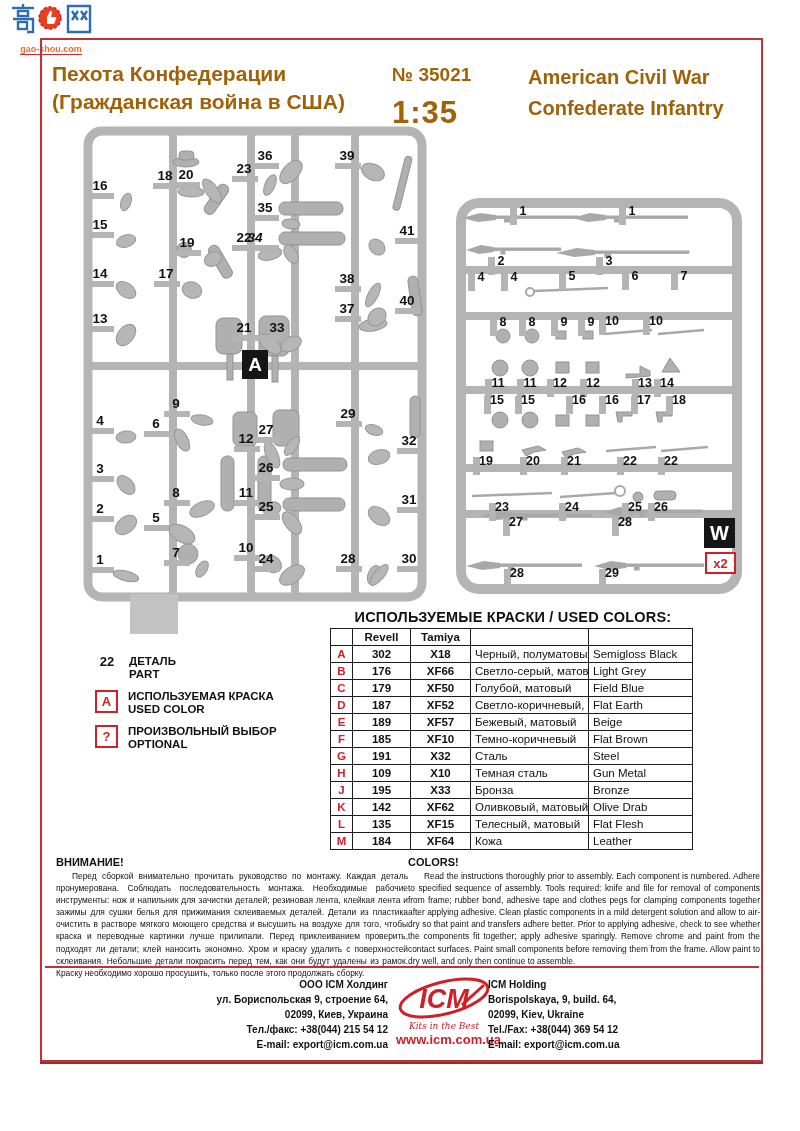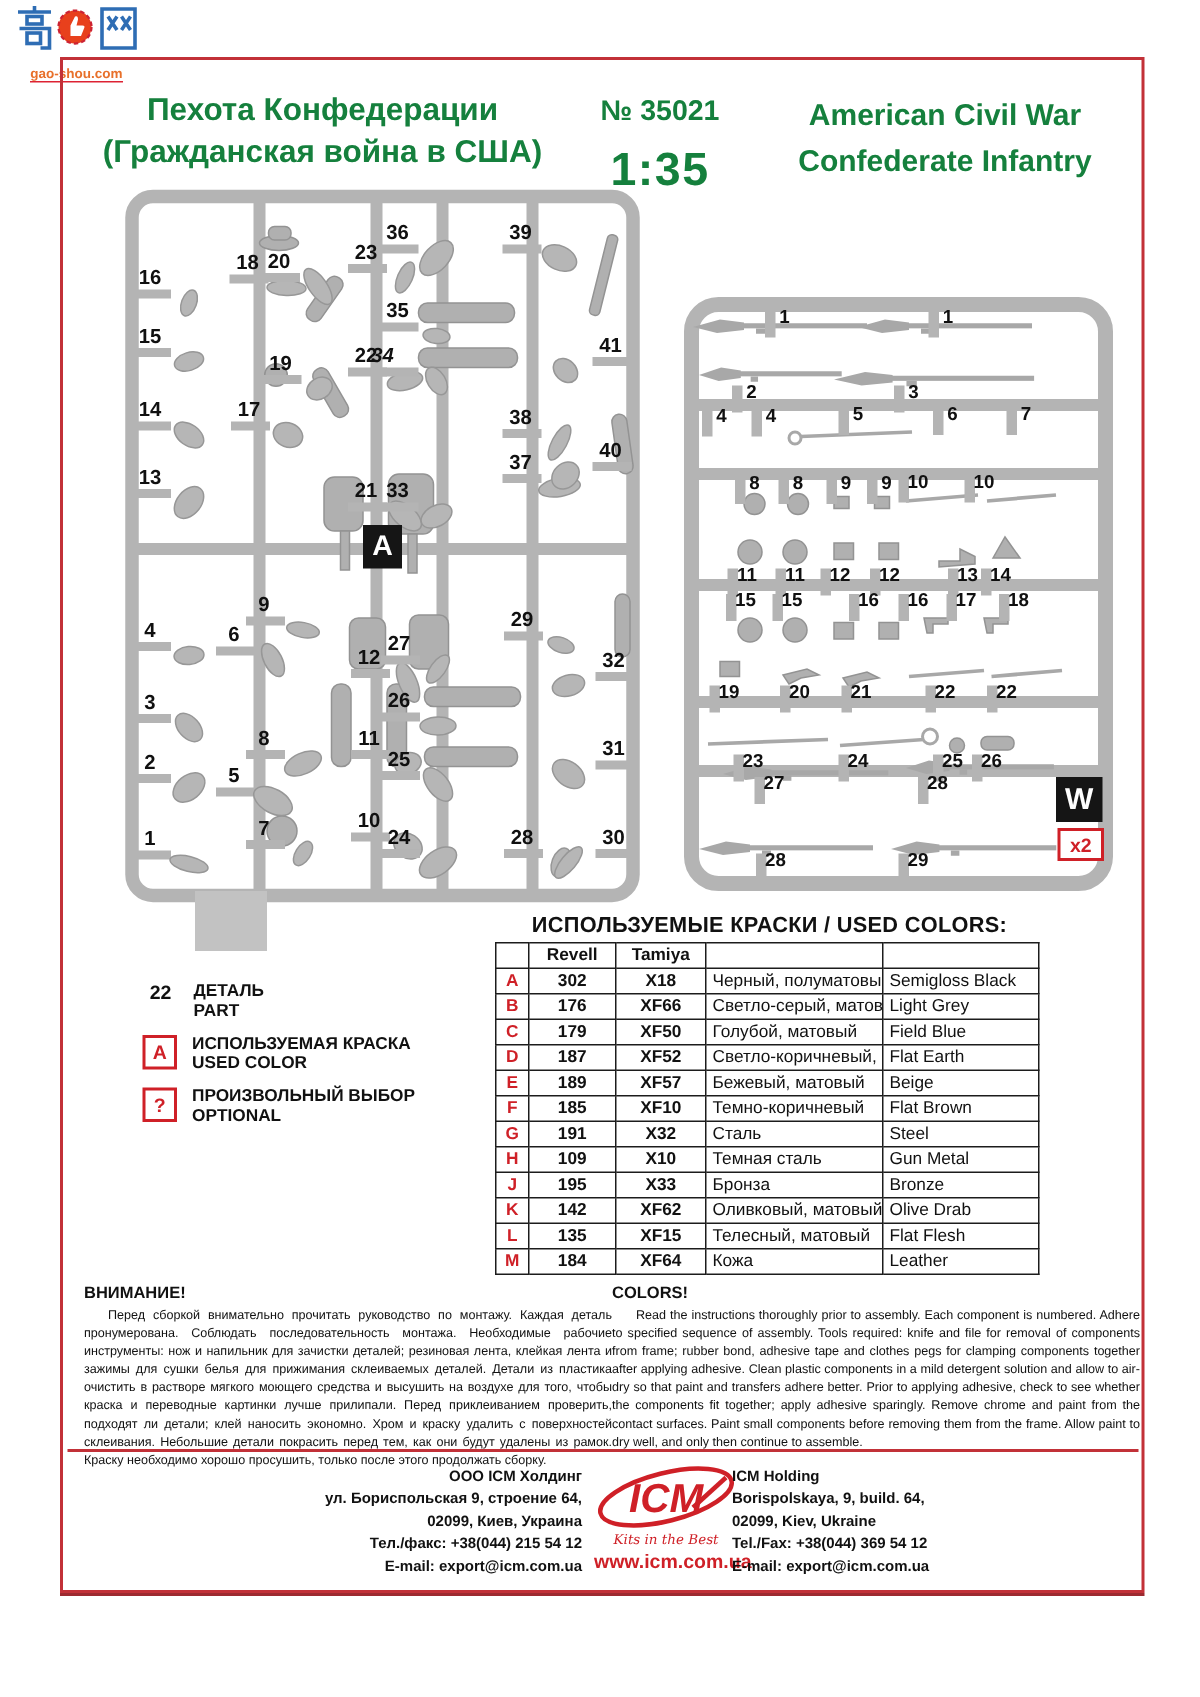--- a/index.html
+++ b/index.html
@@ -6,21 +6,21 @@
   #page{position:relative;width:800px;height:1131px;background:#fff;overflow:hidden;
         font-family:"Liberation Sans",sans-serif;color:#111;}
   .abs{position:absolute;}
   
   #border{left:40px;top:38px;width:719px;height:1020px;border:2px solid #c23138;
           box-shadow:0 2px 0 #9d2a30;}
   #sep-line{left:45px;top:966px;width:714px;height:2px;background:#c23138;}
   
   #watermark{left:6px;top:4px;width:90px;text-align:center;}
   #wm-domain{font-size:9px;font-weight:bold;color:#e8702a;border-bottom:1px solid #d23;display:inline-block;line-height:10px;}
-  .hdr{font-weight:bold;color:#15803d;text-align:center;line-height:1.35;}
+  .hdr{font-weight:bold;color:#a16207;text-align:left;line-height:1.35;}
   #title-ru{left:52px;top:60px;width:326px;font-size:21px;}
   #kitnum{left:392px;top:62px;width:96px;font-size:19px;}
   #kitscale{left:392px;top:92px;width:96px;font-size:31px;letter-spacing:1px;}
   #title-en{left:528px;top:62px;width:204px;font-size:20px;line-height:1.55;}
   
   #sprue-a{left:83px;top:126px;width:344px;height:514px;}
   #sprue-w{left:456px;top:198px;width:300px;height:400px;}
   .pnum{position:absolute;transform:translate(-50%,-50%);font-weight:bold;color:#101010;white-space:nowrap;}
   .pnum-a{font-size:13.5px;}
   .pnum-w{font-size:12.5px;}
@@ -228,21 +228,21 @@
         <span class="pnum pnum-a" style="left: 82px; top: 49px;">18</span>
         <span class="pnum pnum-a" style="left: 103px; top: 48px;">20</span>
         <span class="pnum pnum-a" style="left: 104px; top: 116px;">19</span>
         <span class="pnum pnum-a" style="left: 83px; top: 147px;">17</span>
         <span class="pnum pnum-a" style="left: 161px; top: 42px;">23</span>
         <span class="pnum pnum-a" style="left: 161px; top: 111px;">22</span>
         <span class="pnum pnum-a" style="left: 161px; top: 201px;">21</span>
         <span class="pnum pnum-a" style="left: 182px; top: 29px;">36</span>
         <span class="pnum pnum-a" style="left: 182px; top: 81px;">35</span>
         <span class="pnum pnum-a" style="left: 172px; top: 111px; font-style: italic;">34</span>
-        <span class="pnum pnum-a" style="left: 182px; top: 201px;">33</span>
+        <span class="pnum pnum-a" style="left: 194px; top: 201px;">33</span>
         <span class="pnum pnum-a" style="left: 264px; top: 29px;">39</span>
         <span class="pnum pnum-a" style="left: 264px; top: 152px;">38</span>
         <span class="pnum pnum-a" style="left: 264px; top: 182px;">37</span>
         <span class="pnum pnum-a" style="left: 324px; top: 104px;">41</span>
         <span class="pnum pnum-a" style="left: 324px; top: 174px;">40</span>
         <span class="pnum pnum-a" style="left: 93px; top: 277px;">9</span>
         <span class="pnum pnum-a" style="left: 73px; top: 297px;">6</span>
         <span class="pnum pnum-a" style="left: 93px; top: 366px;">8</span>
         <span class="pnum pnum-a" style="left: 73px; top: 391px;">5</span>
         <span class="pnum pnum-a" style="left: 93px; top: 426px;">7</span>

